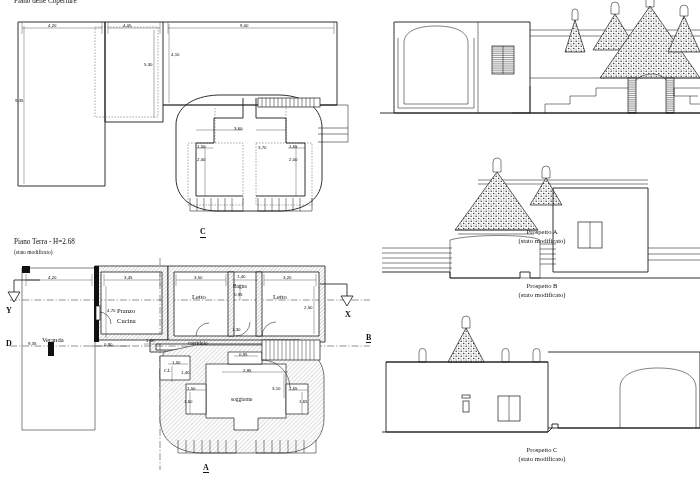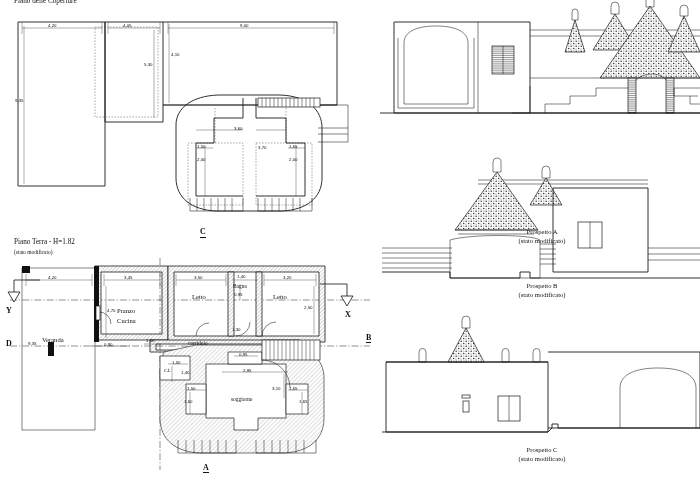--- a/index.html
+++ b/index.html
@@ -382,21 +382,21 @@
   <div class="lbl t-dim" style="left:15px;top:98px;">9,35</div>
   <div class="lbl t-dim" style="left:234px;top:126px;">3,60</div>
   <div class="lbl t-dim" style="left:258px;top:145px;">3,70</div>
   <div class="lbl t-dim" style="left:197px;top:144px;">1,50</div>
   <div class="lbl t-dim" style="left:289px;top:144px;">1,65</div>
   <div class="lbl t-dim" style="left:197px;top:157px;">2,00</div>
   <div class="lbl t-dim" style="left:289px;top:157px;">2,00</div>
 
   <div class="lbl t-mark" style="left:200px;top:227px;border-bottom:1px solid #111;padding-bottom:1px;">C</div>
 
-  <div class="lbl t-title" style="left:14px;top:238px;">Piano Terra - H=1.82</div>
+  <div class="lbl t-title" style="left:14px;top:238px;">Piano Terra - H=2.68</div>
   <div class="lbl t-sm" style="left:14px;top:249px;">(stato modificato)</div>
 
   <div class="lbl t-mark" style="left:6px;top:306px;">Y</div>
   <div class="lbl t-mark" style="left:6px;top:339px;">D</div>
   <div class="lbl t-mark" style="left:345px;top:310px;">X</div>
   <div class="lbl t-mark" style="left:366px;top:333px;border-bottom:1px solid #111;">B</div>
   <div class="lbl t-mark" style="left:203px;top:463px;border-bottom:1px solid #111;">A</div>
 
   <svg style="position:absolute;left:0;top:0;pointer-events:none;" width="700" height="500">
     <polygon points="8,292 20,292 14,302" fill="#fff" stroke="#111" stroke-width=".8"></polygon>

